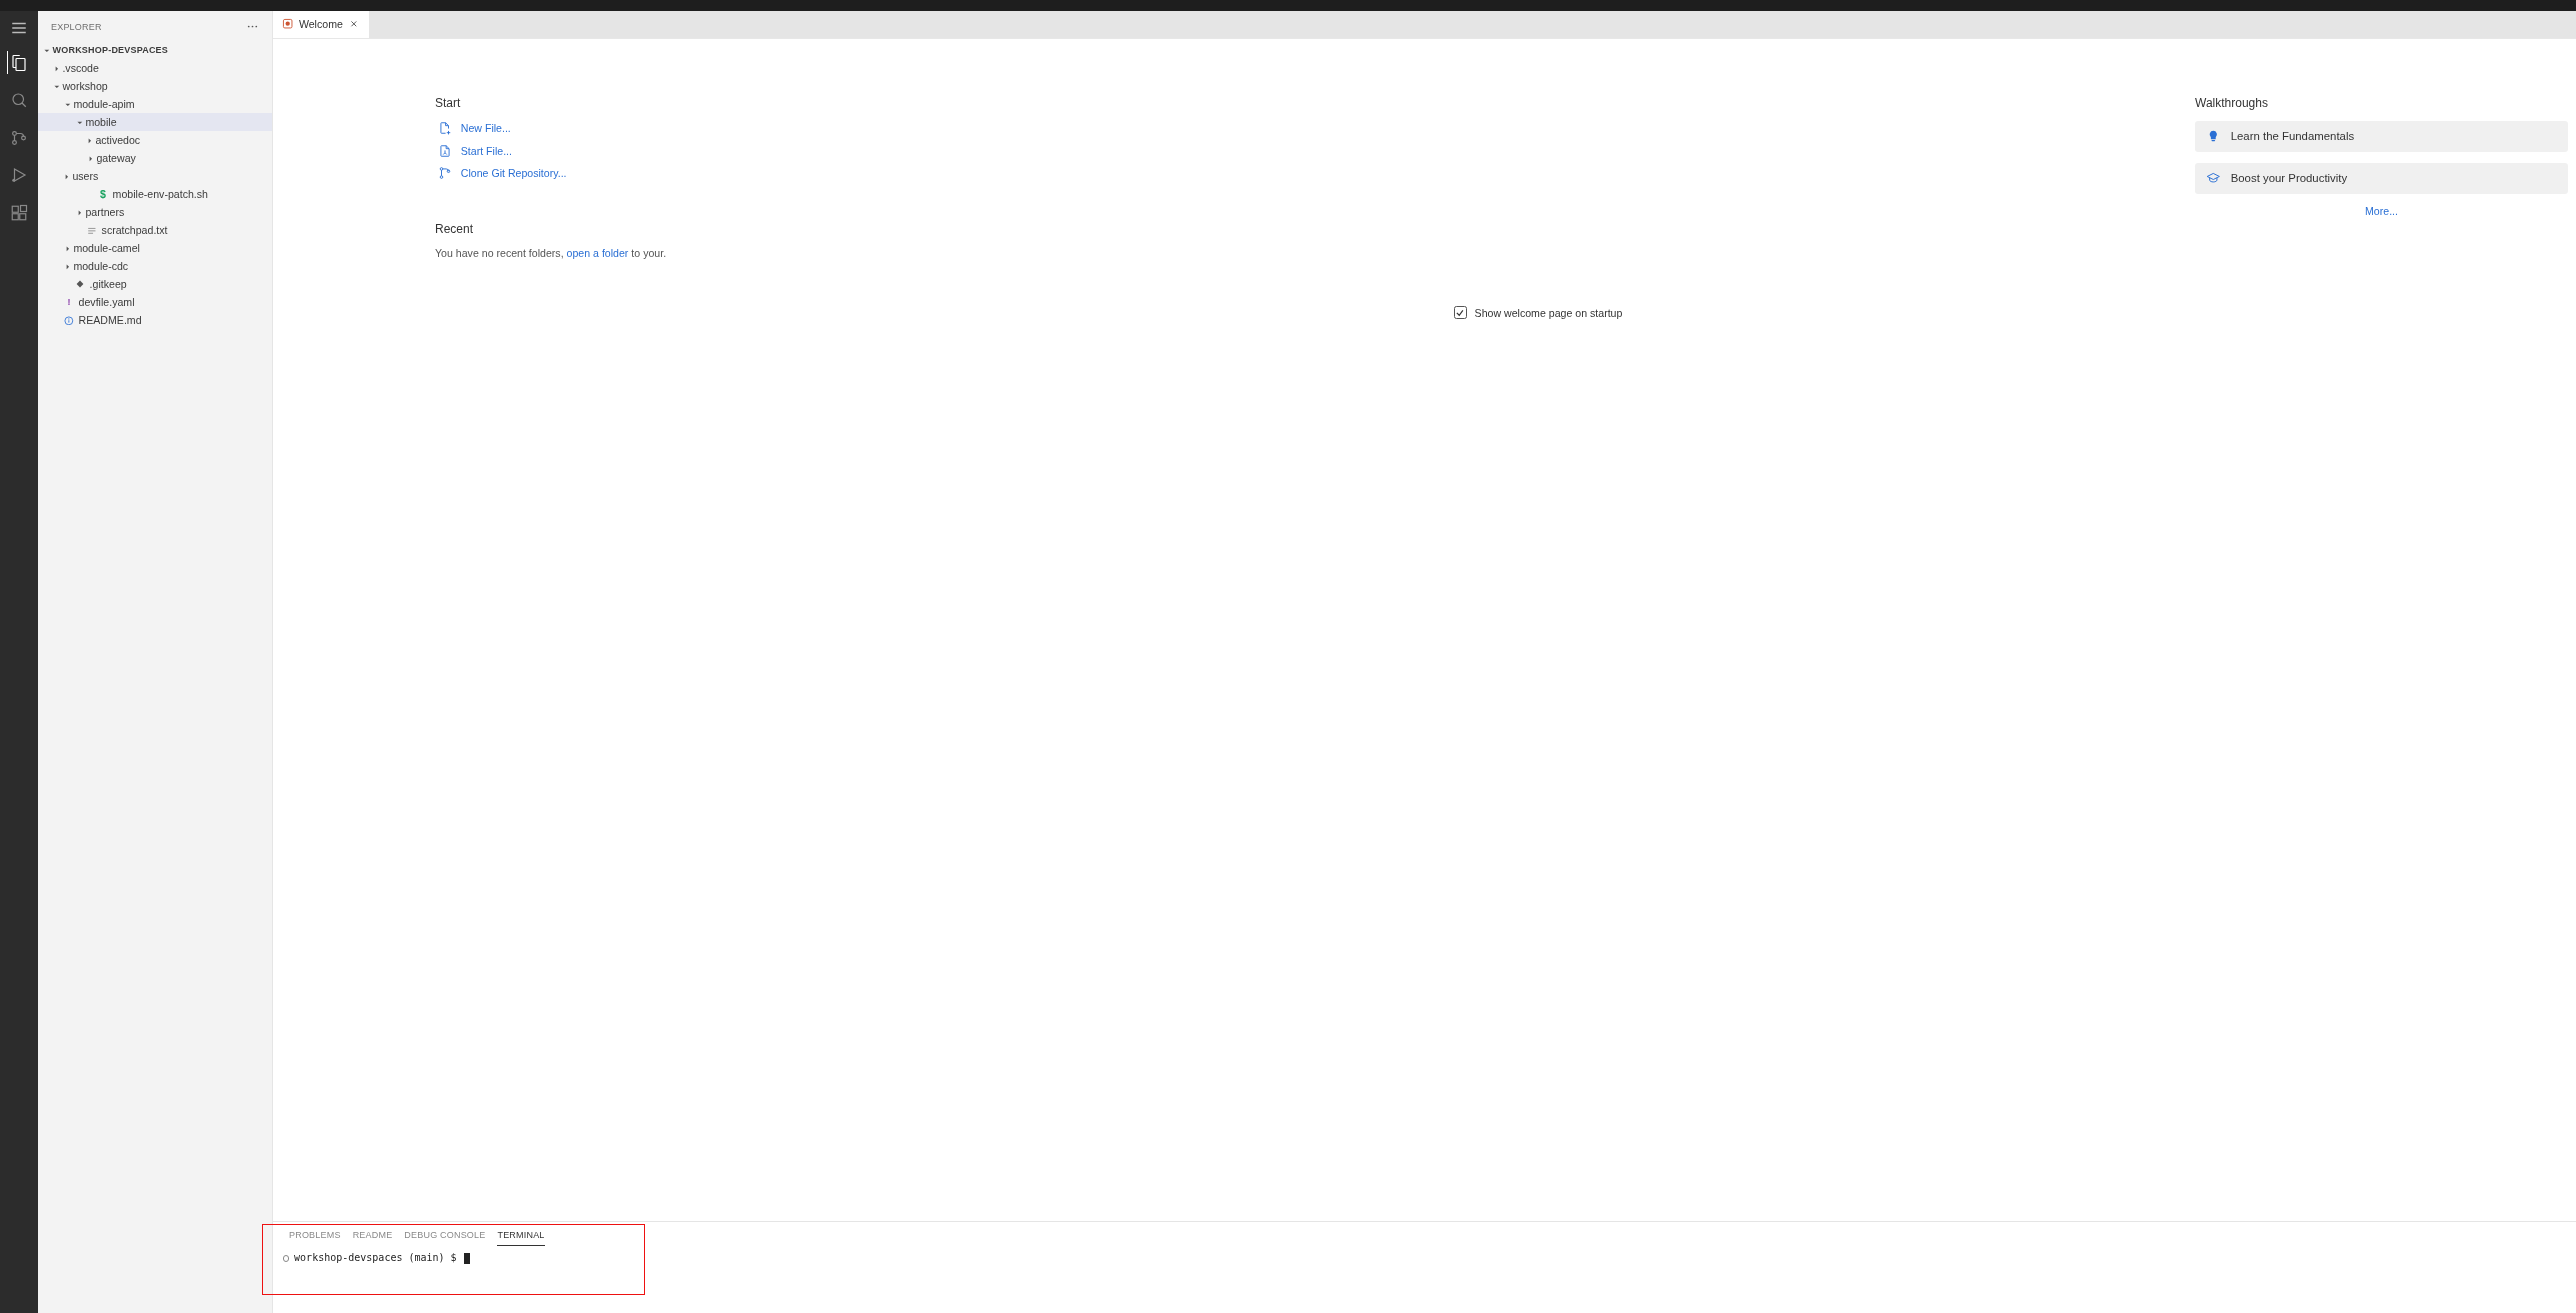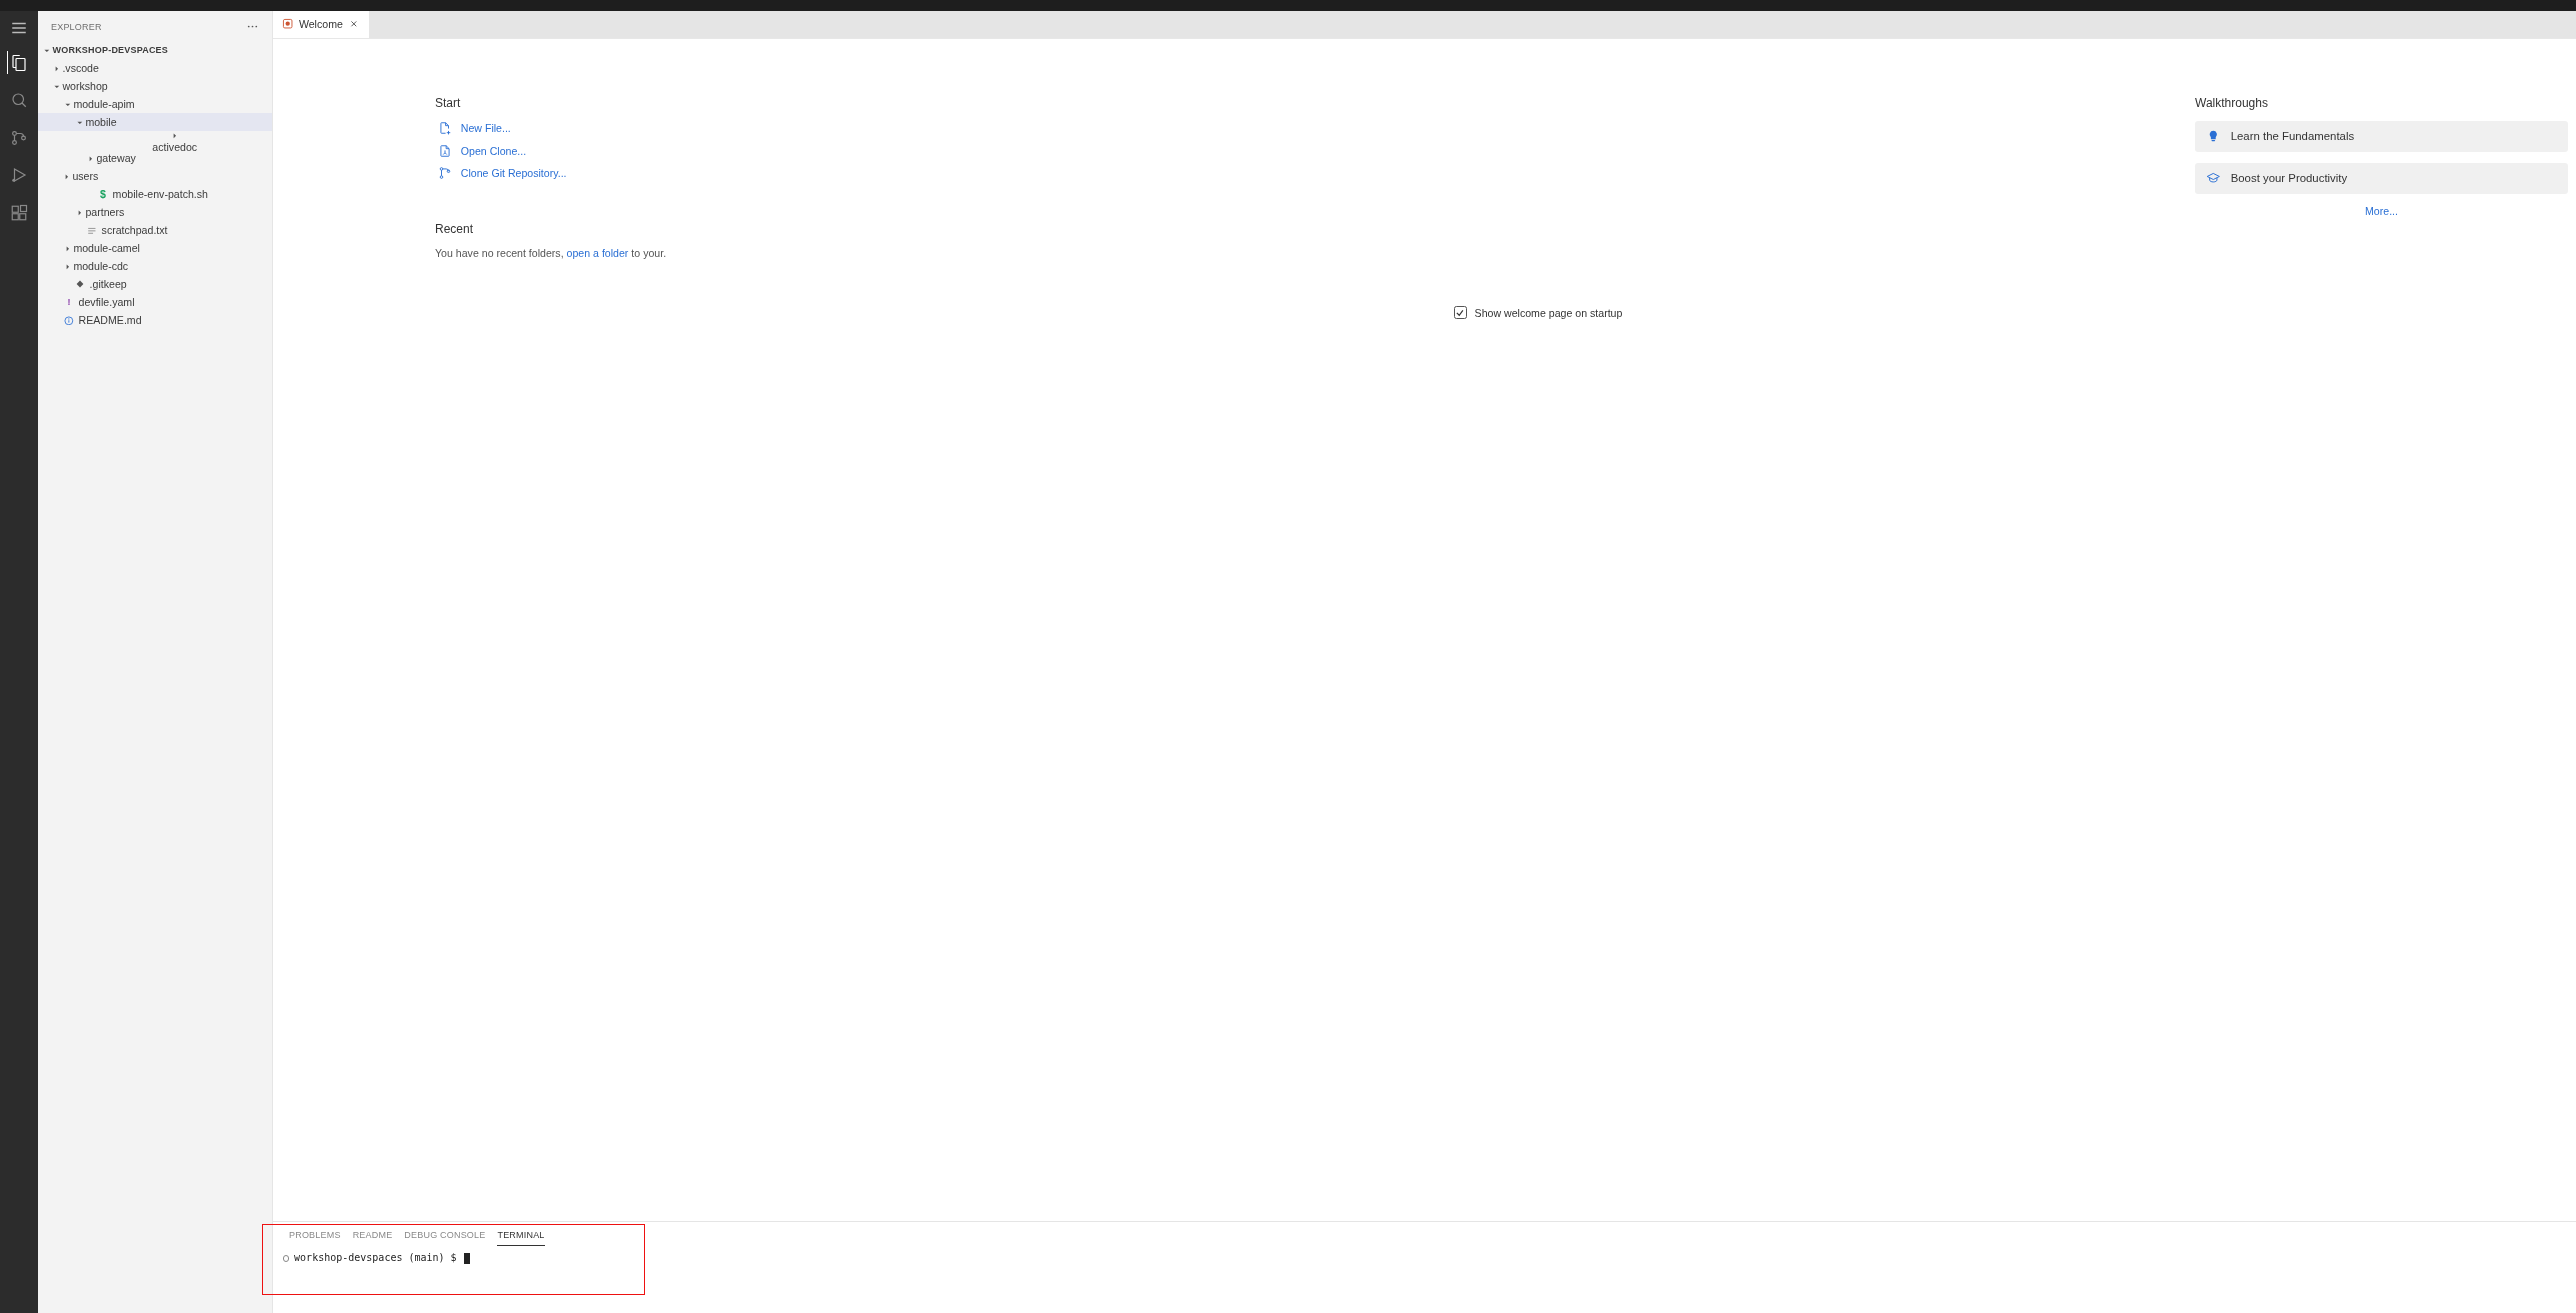--- a/index.html
+++ b/index.html
@@ -179,21 +179,21 @@
 
       <div class="tree-row selected" style="padding-left:36px;">
         <span class="twisty">
             <svg viewBox="0 0 16 16" fill="currentColor">
               <path d="M4 6l4 4 4-4z"></path>
             </svg>
           </span>
         <span class="label">mobile</span>
       </div>
 
-      <div class="tree-row" style="padding-left:46px;flex-direction:column;">
+      <div class="tree-row" style="padding-left:46px;">
         <span class="twisty">
             <svg viewBox="0 0 16 16" fill="currentColor">
               <path d="M6 4l4 4-4 4z"></path>
             </svg>
           </span>
         <span class="label">activedoc</span>
       </div>
 
       <div class="tree-row" style="padding-left:47px;">
         <span class="twisty">
@@ -329,21 +329,21 @@
 
           <div class="link-row">
             <span class="link-icon">
               <svg viewBox="0 0 24 24" fill="none" stroke="currentColor" stroke-width="1.6">
                   <path d="M14 3H6a1 1 0 0 0-1 1v16a1 1 0 0 0 1 1h12a1 1 0 0 0 1-1V8l-5-5z"></path>
                   <path d="M14 3v5h5"></path>
                   <path d="M9 18l3-3 3 3"></path>
                   <line x1="12" y1="15" x2="12" y2="11"></line>
                 </svg>
             </span>
-            <span class="link-text">Open Clone...</span>
+            <span class="link-text">Start File...</span>
           </div>
 
           <div class="link-row">
             <span class="link-icon">
               <svg viewBox="0 0 24 24" fill="none" stroke="currentColor" stroke-width="1.6">
                   <circle cx="6" cy="5" r="2.2"></circle>
                   <circle cx="6" cy="19" r="2.2"></circle>
                   <circle cx="18" cy="9" r="2.2"></circle>
                   <path d="M6 7.2v9.6"></path>
                   <path d="M8.2 5H14a4 4 0 0 1 4 4"></path>

